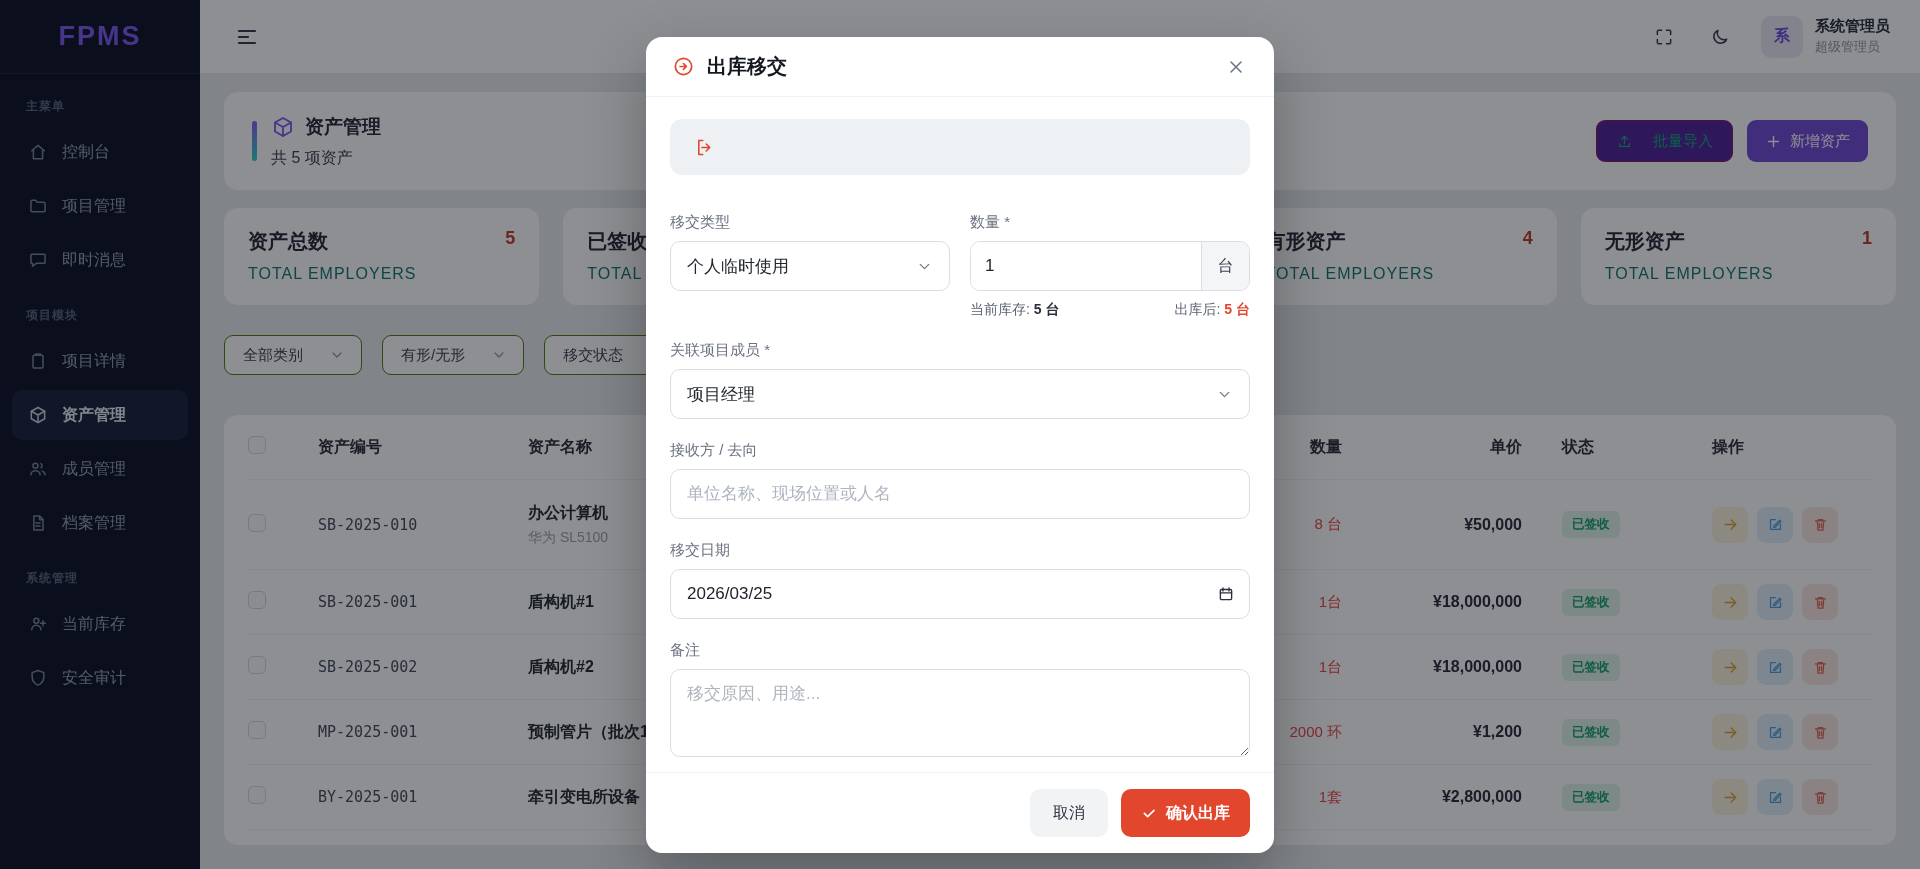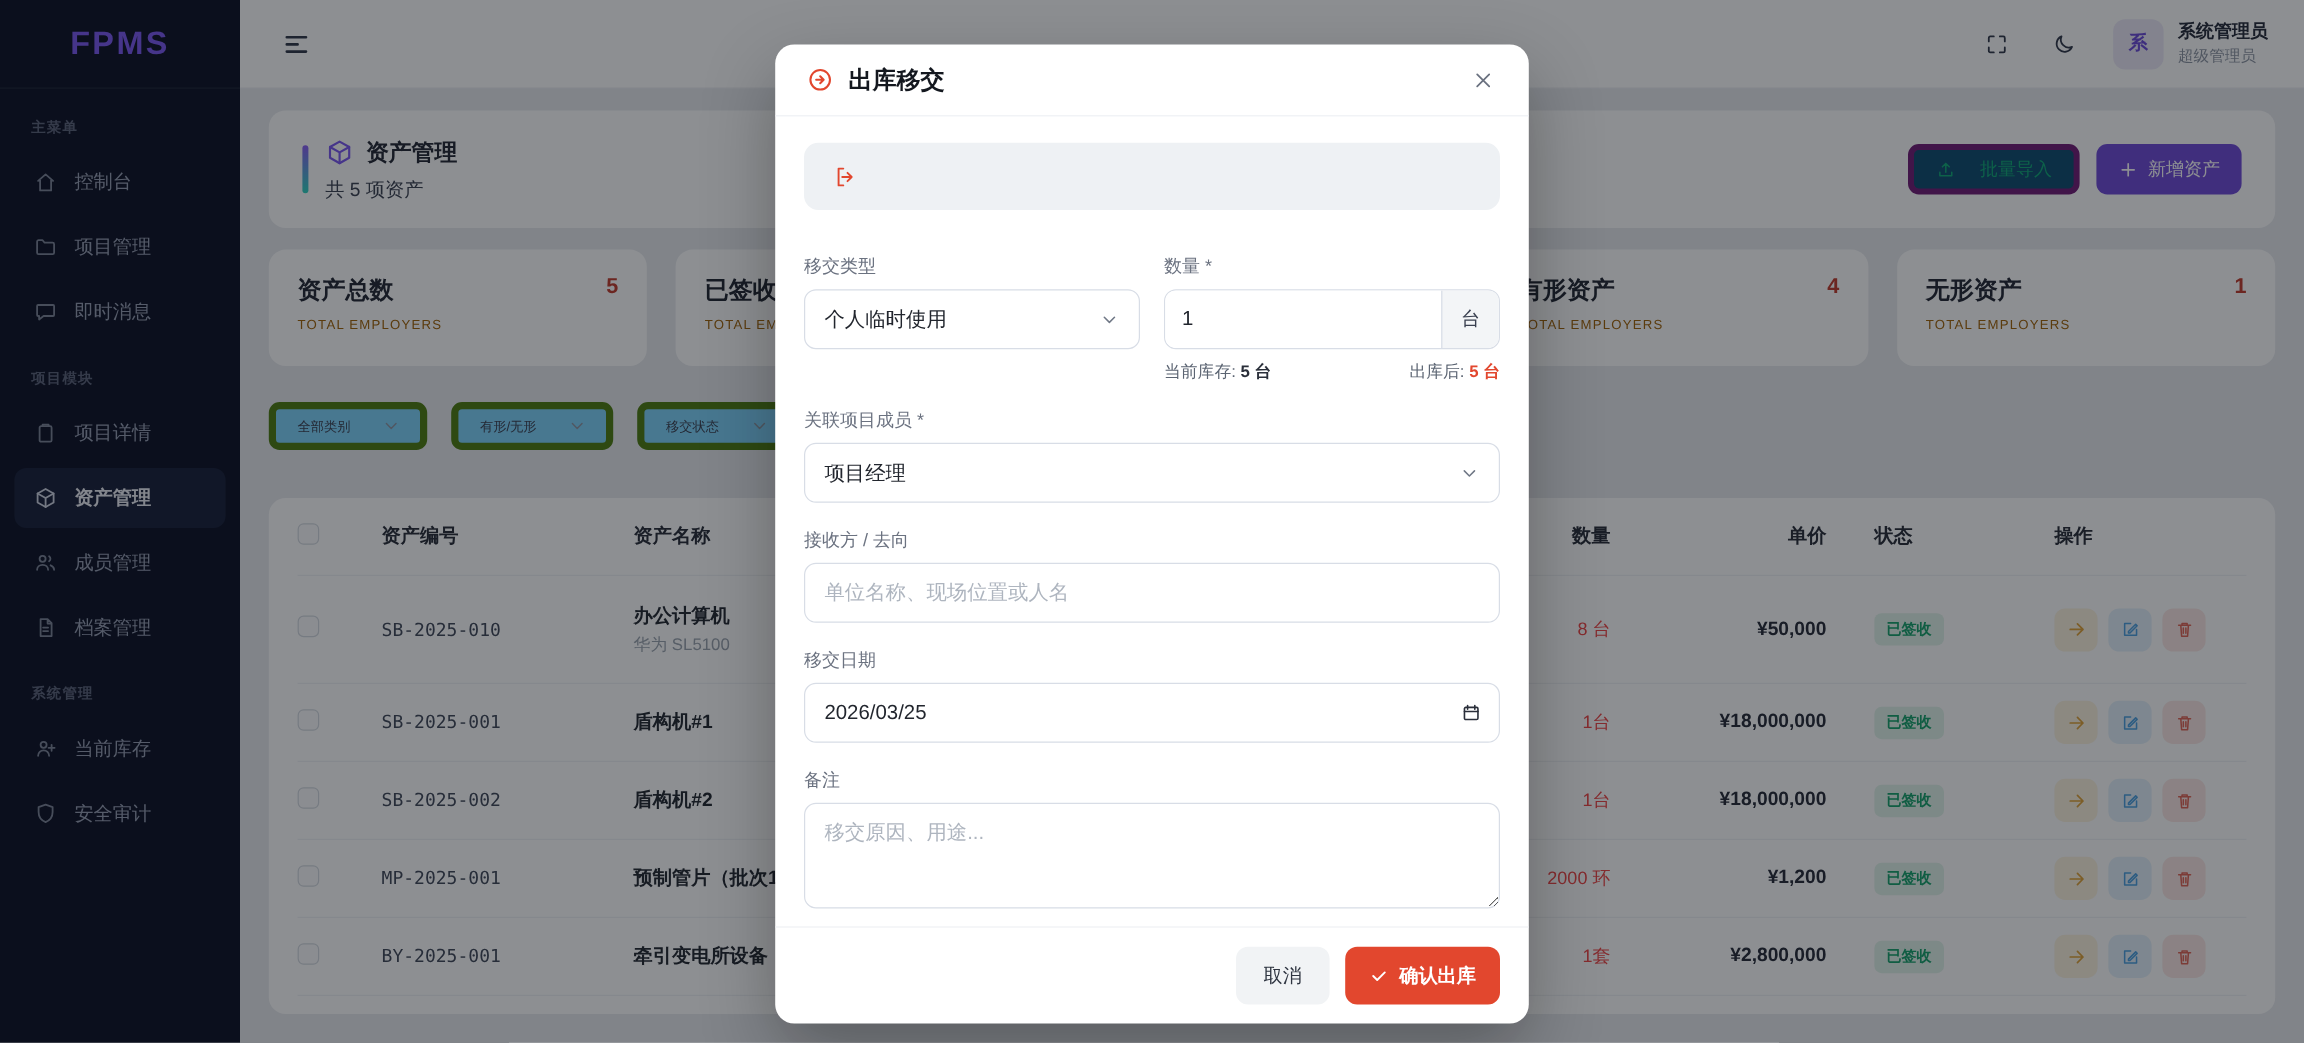--- a/index.html
+++ b/index.html
@@ -31,32 +31,32 @@
 
   .page-head { background:#fff; border-radius:14px; height:98px; padding:0 28px; display:flex; align-items:center; justify-content:space-between; }
   .ph-left { display:flex; align-items:center; gap:14px; }
   .grad-bar { width:5px; height:40px; border-radius:3px; background:linear-gradient(180deg,#8b5cf6,#2dd4bf); }
   .ph-icon { width:24px; height:24px; color:#7a56f0; }
   .ph-title { font-size:19px; font-weight:bold; color:#202531; }
   .ph-sub { font-size:16px; font-weight:normal; color:#3a4050; margin-top:8px; }
   .ph-btns { display:flex; gap:14px; }
   .btn { display:inline-flex; align-items:center; gap:8px; border-radius:9px; font-size:15px; padding:0 18px; height:42px; cursor:pointer; border:none; }
   .btn .ic { width:17px; height:17px; }
-  .btn-outline { background:#0c4a6e; border:5px solid #701a75; color:#0ea875;gap:20px; }
+  .btn-outline { background:#4c1d95; border:2px solid #701a75; color:#0ea875;gap:20px; }
   .btn-purple { background:#6f48d8; color:#fff; }
 
   .stats { display:flex; gap:24px; margin-top:18px; }
   .stat { flex:1; background:#fff; border-radius:14px; height:97px; padding:20px 24px; }
   .stat-top { display:flex; justify-content:space-between; align-items:flex-start; }
   .stat-title { font-size:20px; font-weight:bold; color:#202531; }
   .stat-value { font-size:18px; font-weight:bold; color:#c0392b; }
-  .stat-sub { font-size:11px; color:#a16207; letter-spacing:1px; margin-top:10px; }
+  .stat-sub { font-size:16px; color:#0f766e; letter-spacing:1px; margin-top:10px; }
 
   .filters { display:flex; gap:20px; margin-top:30px; }
-  .select { display:inline-flex; align-items:center; gap:26px; background:#7dd3fc; border:6px solid #4d7c0f; border-radius:9px; height:40px; padding:0 16px 0 18px; font-size:11px; color:#3a4050; cursor:pointer; }
+  .select { display:inline-flex; align-items:center; gap:26px; background:#ffffff; border:1px solid #4d7c0f; border-radius:9px; height:40px; padding:0 16px 0 18px; font-size:15px; color:#3a4050; cursor:pointer; }
   .select .ic { width:16px; height:16px; color:#8d95a3; }
 
   .table-card { background:#fff; border-radius:14px; margin-top:40px; padding:0 24px 15px; height:430px; }
   .trow { display:grid; grid-template-columns:70px 210px 1fr 130px 180px 150px 200px; align-items:center; border-bottom:1px solid #f0f2f5; }
   .thead { height:65px; font-weight:bold; font-size:16px; color:#262b36; }
   .trow > .cell-qty, .trow > .cell-price { text-align:right; }
   .trow > .cell-status { padding-left:40px; }
   .trow > .cell-actions { padding-left:40px; }
   .checkbox { width:18px; height:18px; border:1.5px solid #d4d9e0; border-radius:5px; background:#fcfcfd; display:inline-block; cursor:pointer; }
   .code { font-family:"DejaVu Sans Mono", monospace; font-size:15px; color:#3f4758; }

